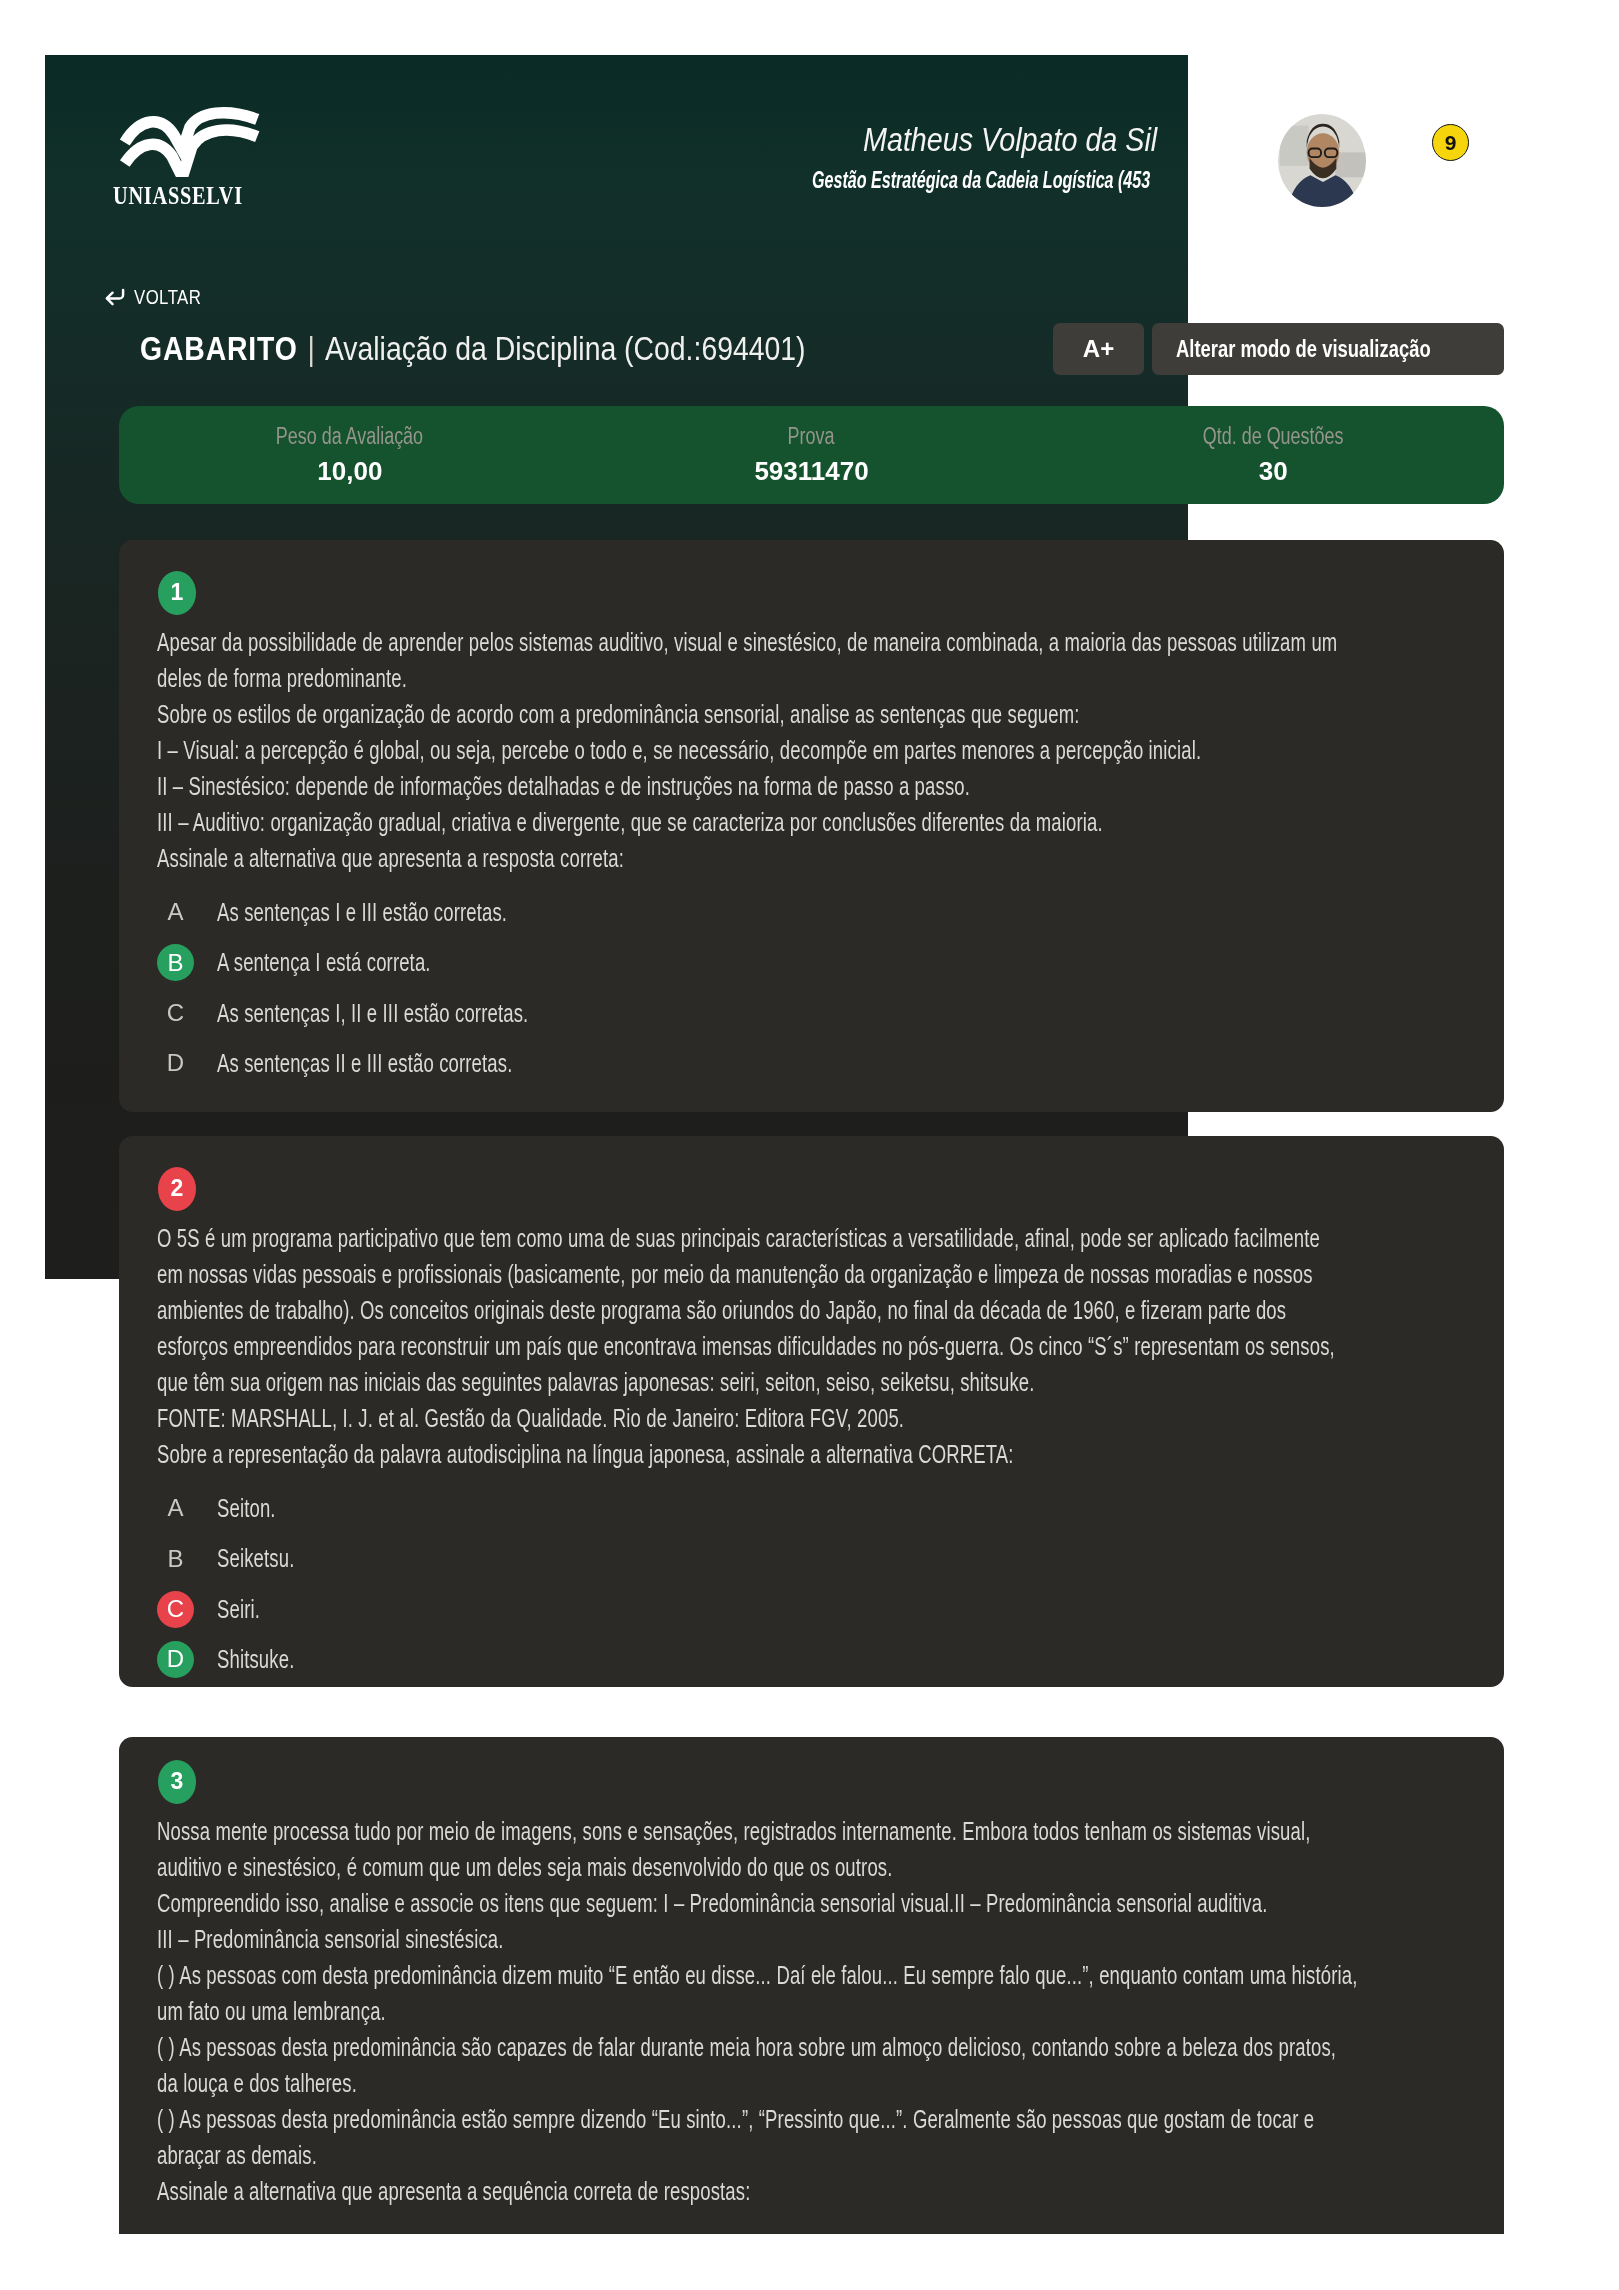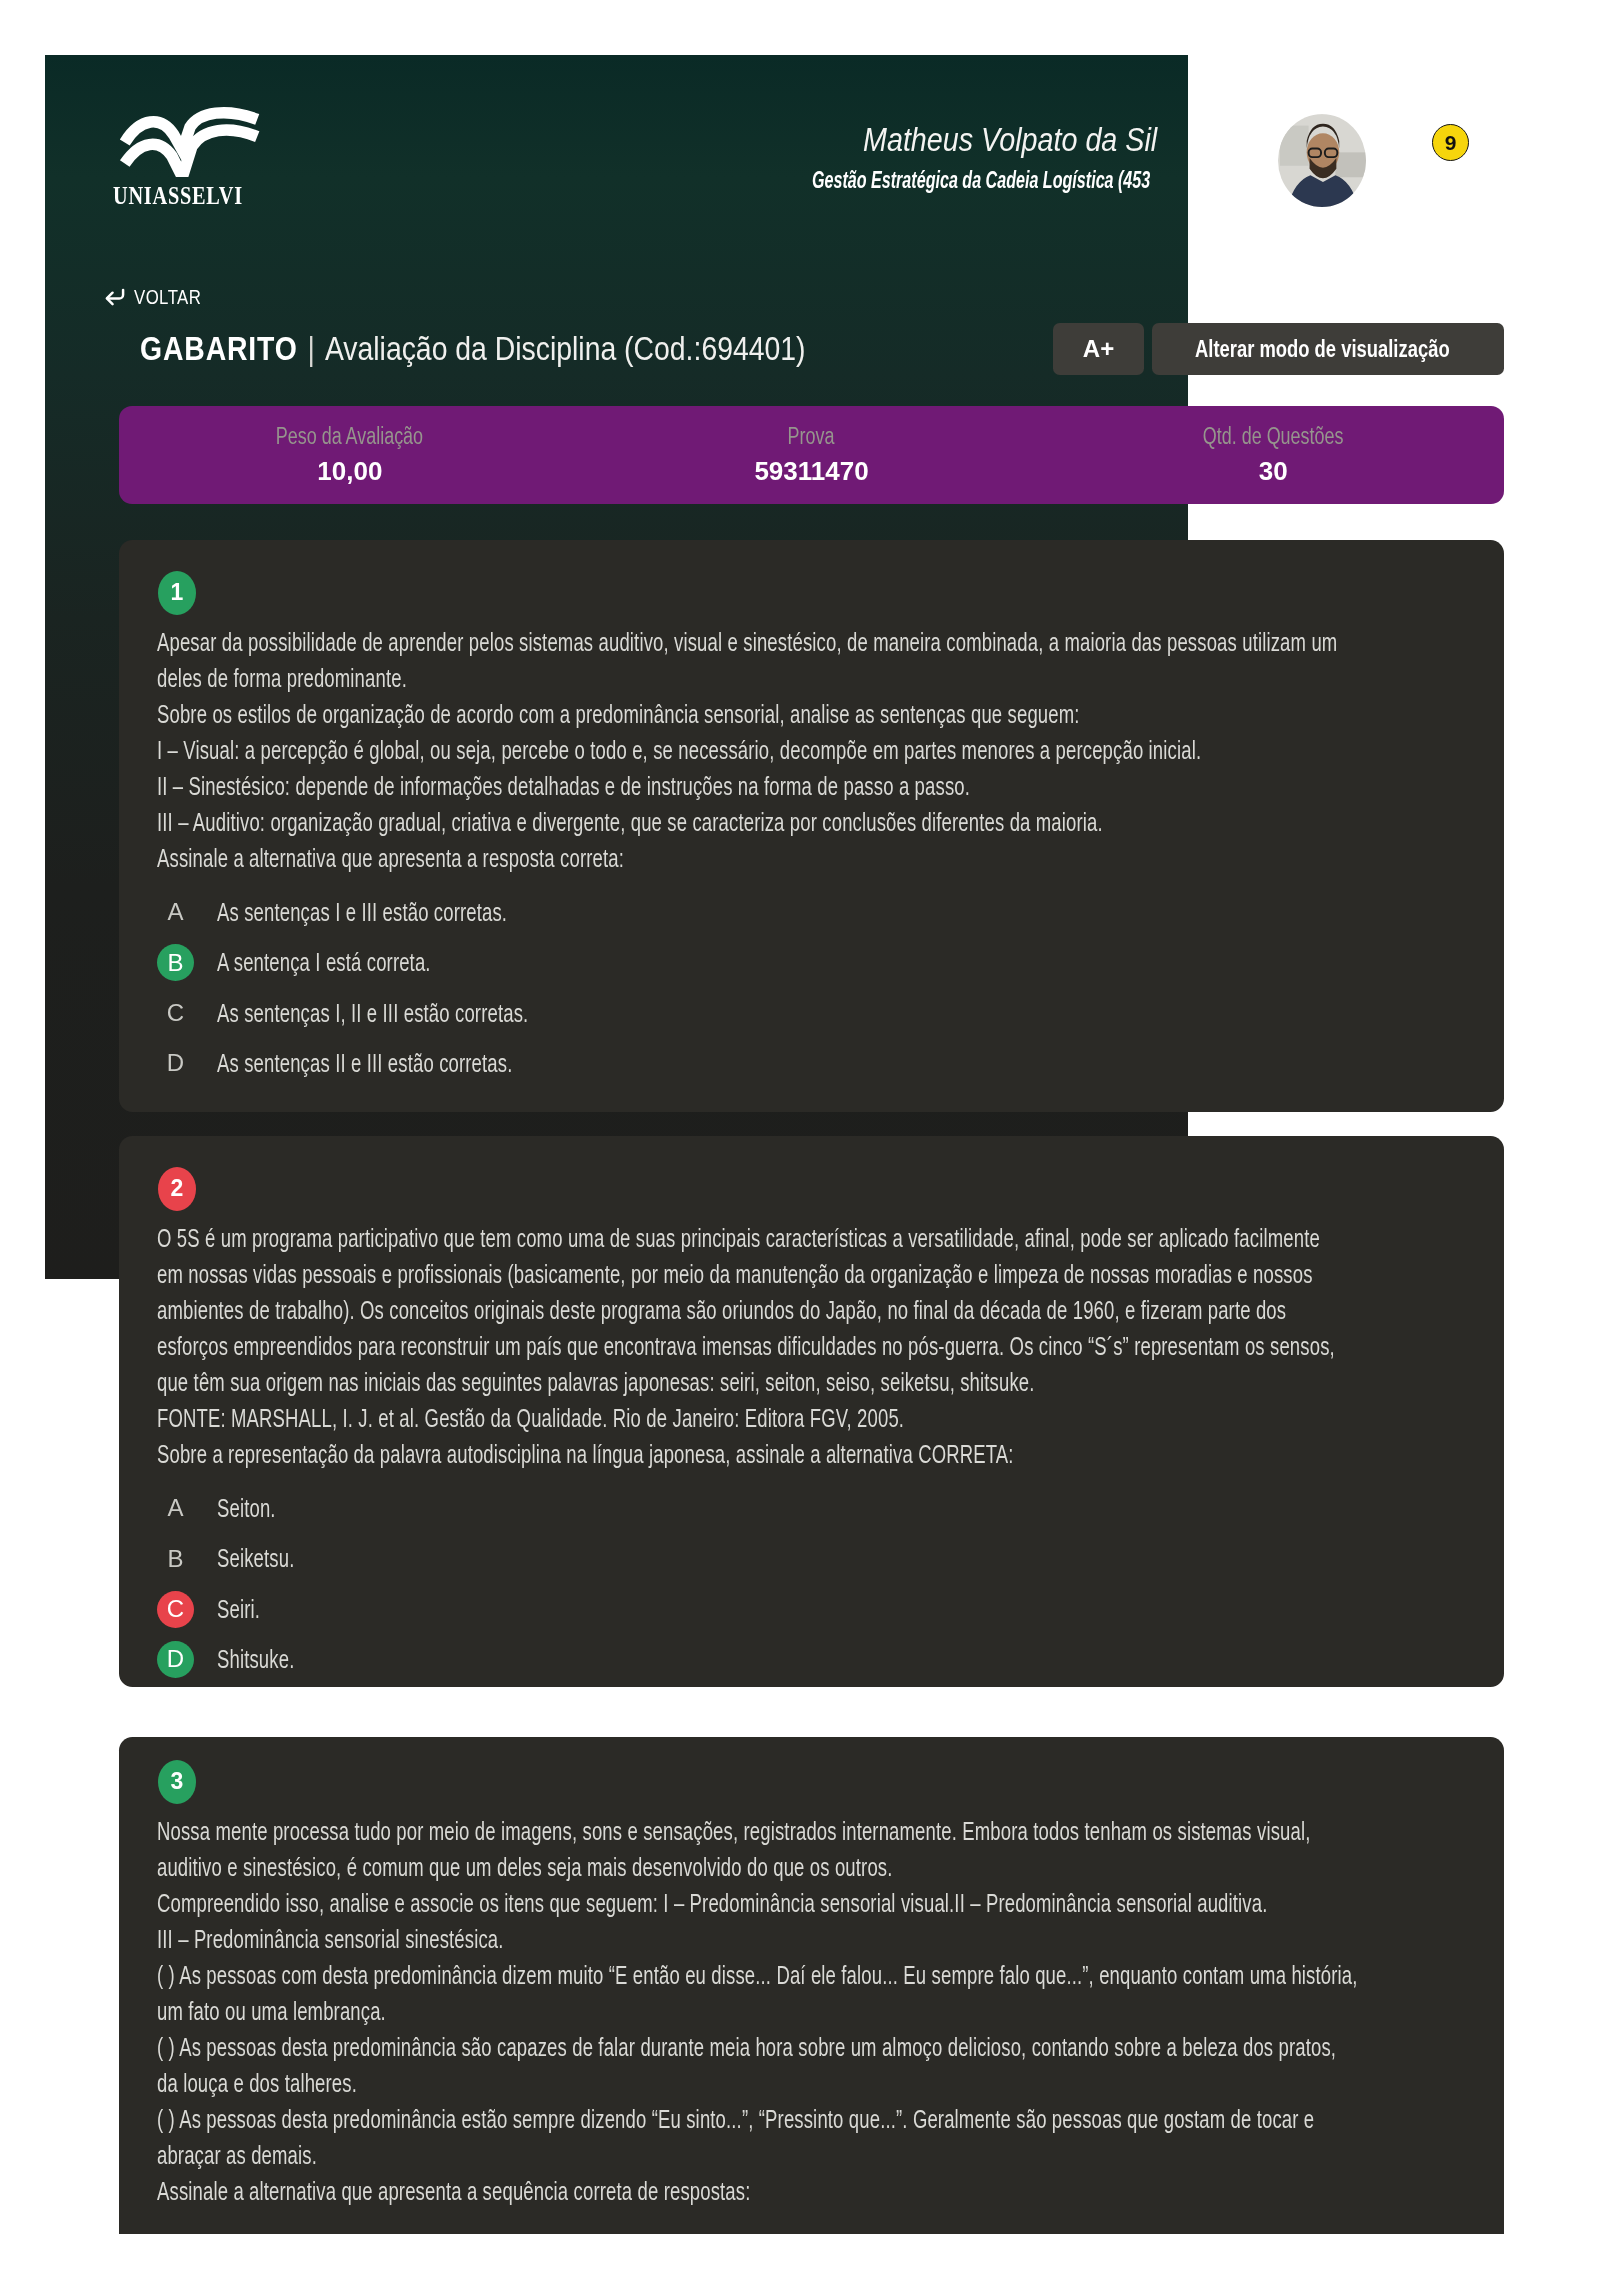--- a/index.html
+++ b/index.html
@@ -38,27 +38,27 @@
   .title-row{position:absolute;left:140px;top:330px;font-size:33px;color:#fff;
     white-space:nowrap;transform:scaleX(.86);transform-origin:0 0;}
   .t-main{font-weight:800;letter-spacing:1px;}
   .t-sep{margin:0 11.5px;font-weight:300;color:#d8d8d4;}
   .t-sub{font-weight:400;color:#f0f0ee;}
 
   
   .btn{position:absolute;top:323px;height:52px;background:#3e3d39;border:none;border-radius:6.7px;
     color:#fff;cursor:pointer;display:flex;align-items:center;justify-content:center;box-sizing:border-box;}
   .btn-aplus{left:1053px;width:91px;font-size:24px;font-weight:700;font-family:"Liberation Sans",sans-serif;}
-  .btn-view{left:1152px;width:352px;gap:13.4px;padding:0 30px;justify-content:flex-start;}
+  .btn-view{left:1152px;width:352px;gap:13.4px;padding:0 11px;justify-content:flex-start;}
   .btn-view-label{font-size:23px;font-weight:700;font-family:"Liberation Sans",sans-serif;
     transform:scaleX(.80);transform-origin:0 0;white-space:nowrap;}
 
   
-  .stats{position:absolute;left:119px;top:406px;width:1385px;height:98px;background:#701a75;
-    border-radius:13px;display:flex;}
+  .stats{position:absolute;left:119px;top:406px;width:1385px;height:98px;background:#14532d;
+    border-radius:20px;display:flex;}
   .stat{flex:1;display:flex;flex-direction:column;align-items:center;justify-content:center;gap:6.7px;}
   .stat-label{font-size:23px;color:#96958d;transform:scaleX(.78);white-space:nowrap;}
   .stat-value{font-size:26px;font-weight:600;color:#ffffff;}
 
   
   .card{position:absolute;left:119px;width:1385px;background:#2b2a26;border-radius:13.4px;
     padding:29px 38px;box-sizing:border-box;color:#dadad6;overflow:hidden;}
   .card-q1{top:540px;height:572px;}
   .card-q2{top:1136px;height:551px;}
   .card-q3{top:1737px;height:497px;border-radius:13.4px 13.4px 0 0;padding-top:21px;}

